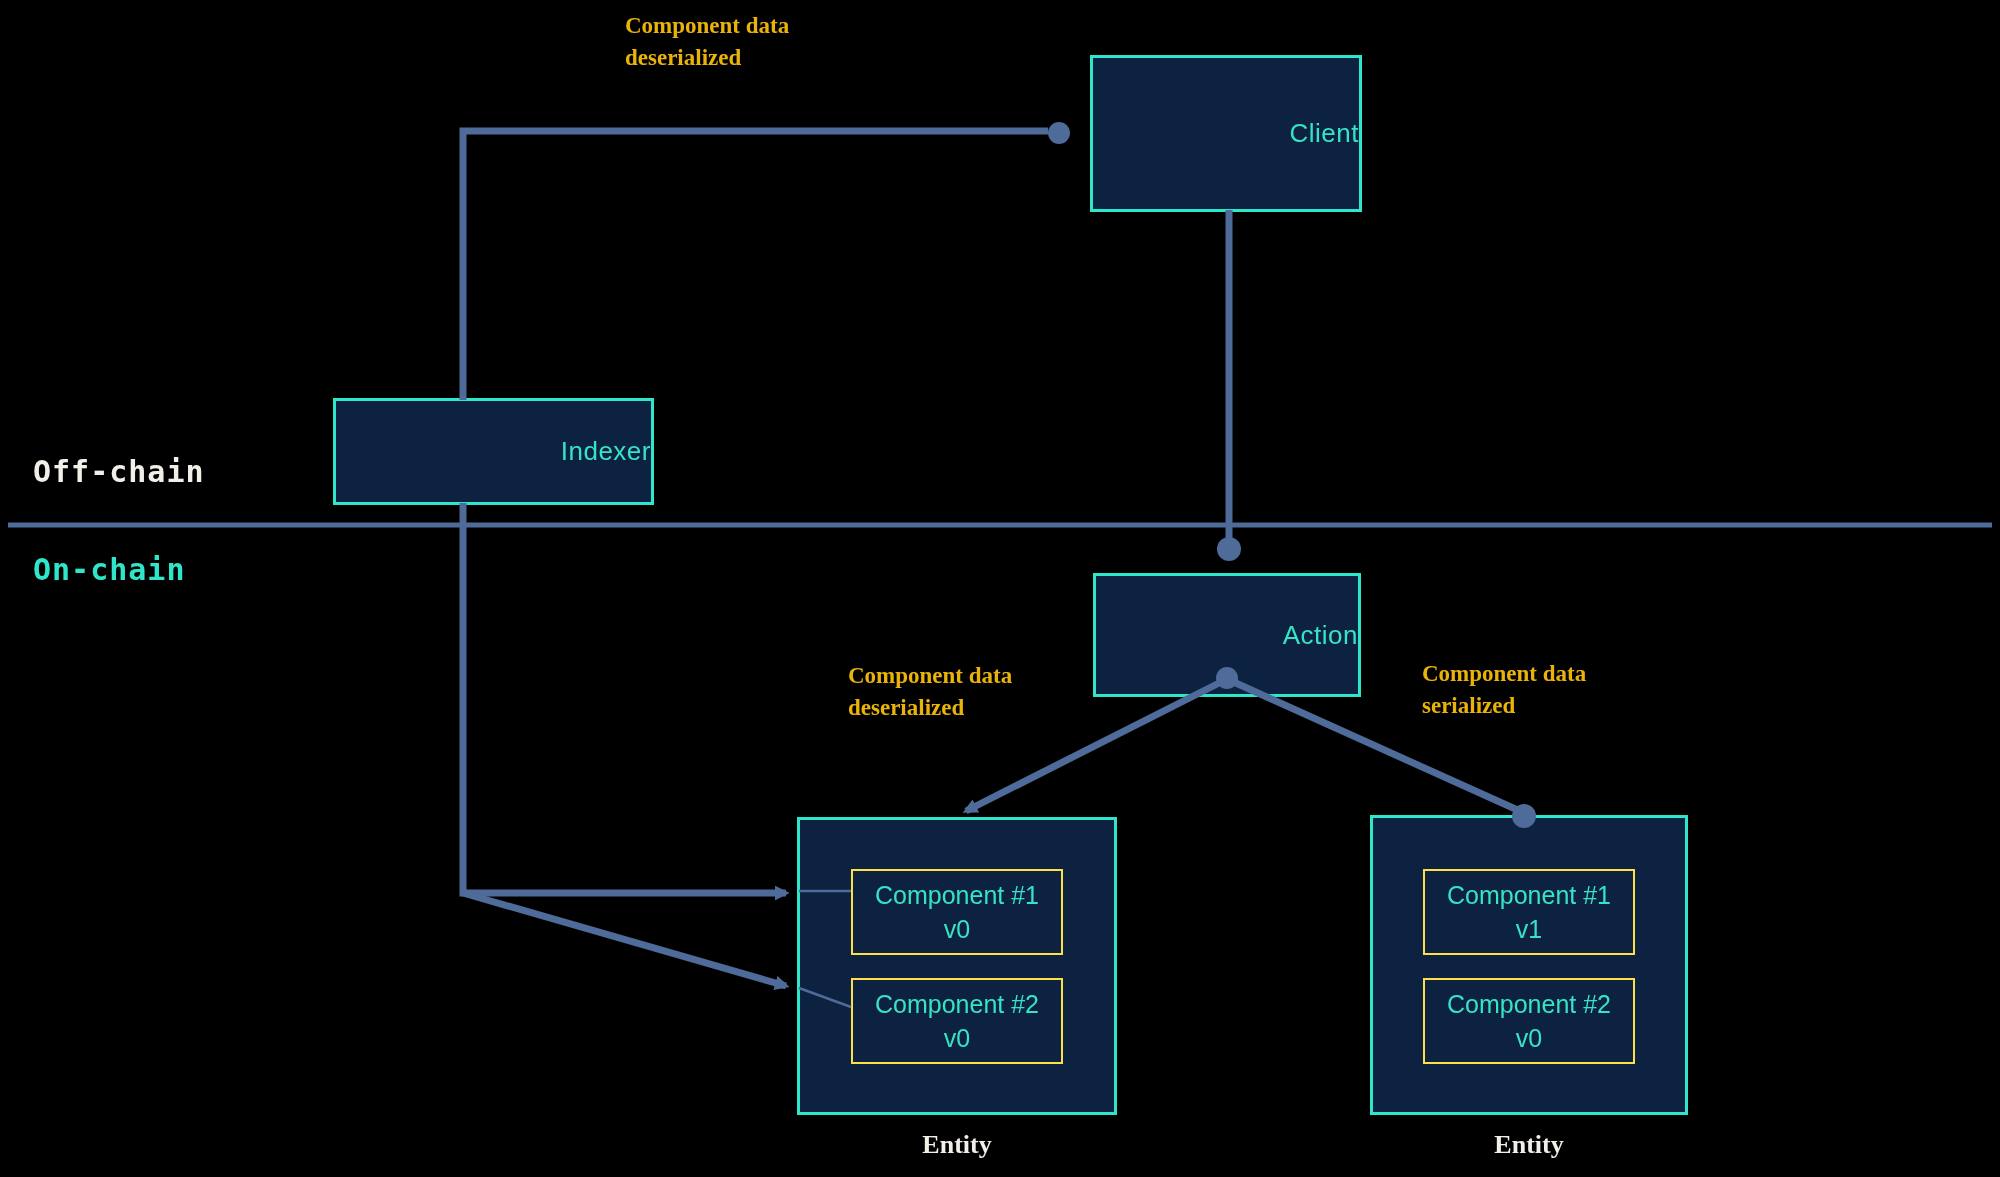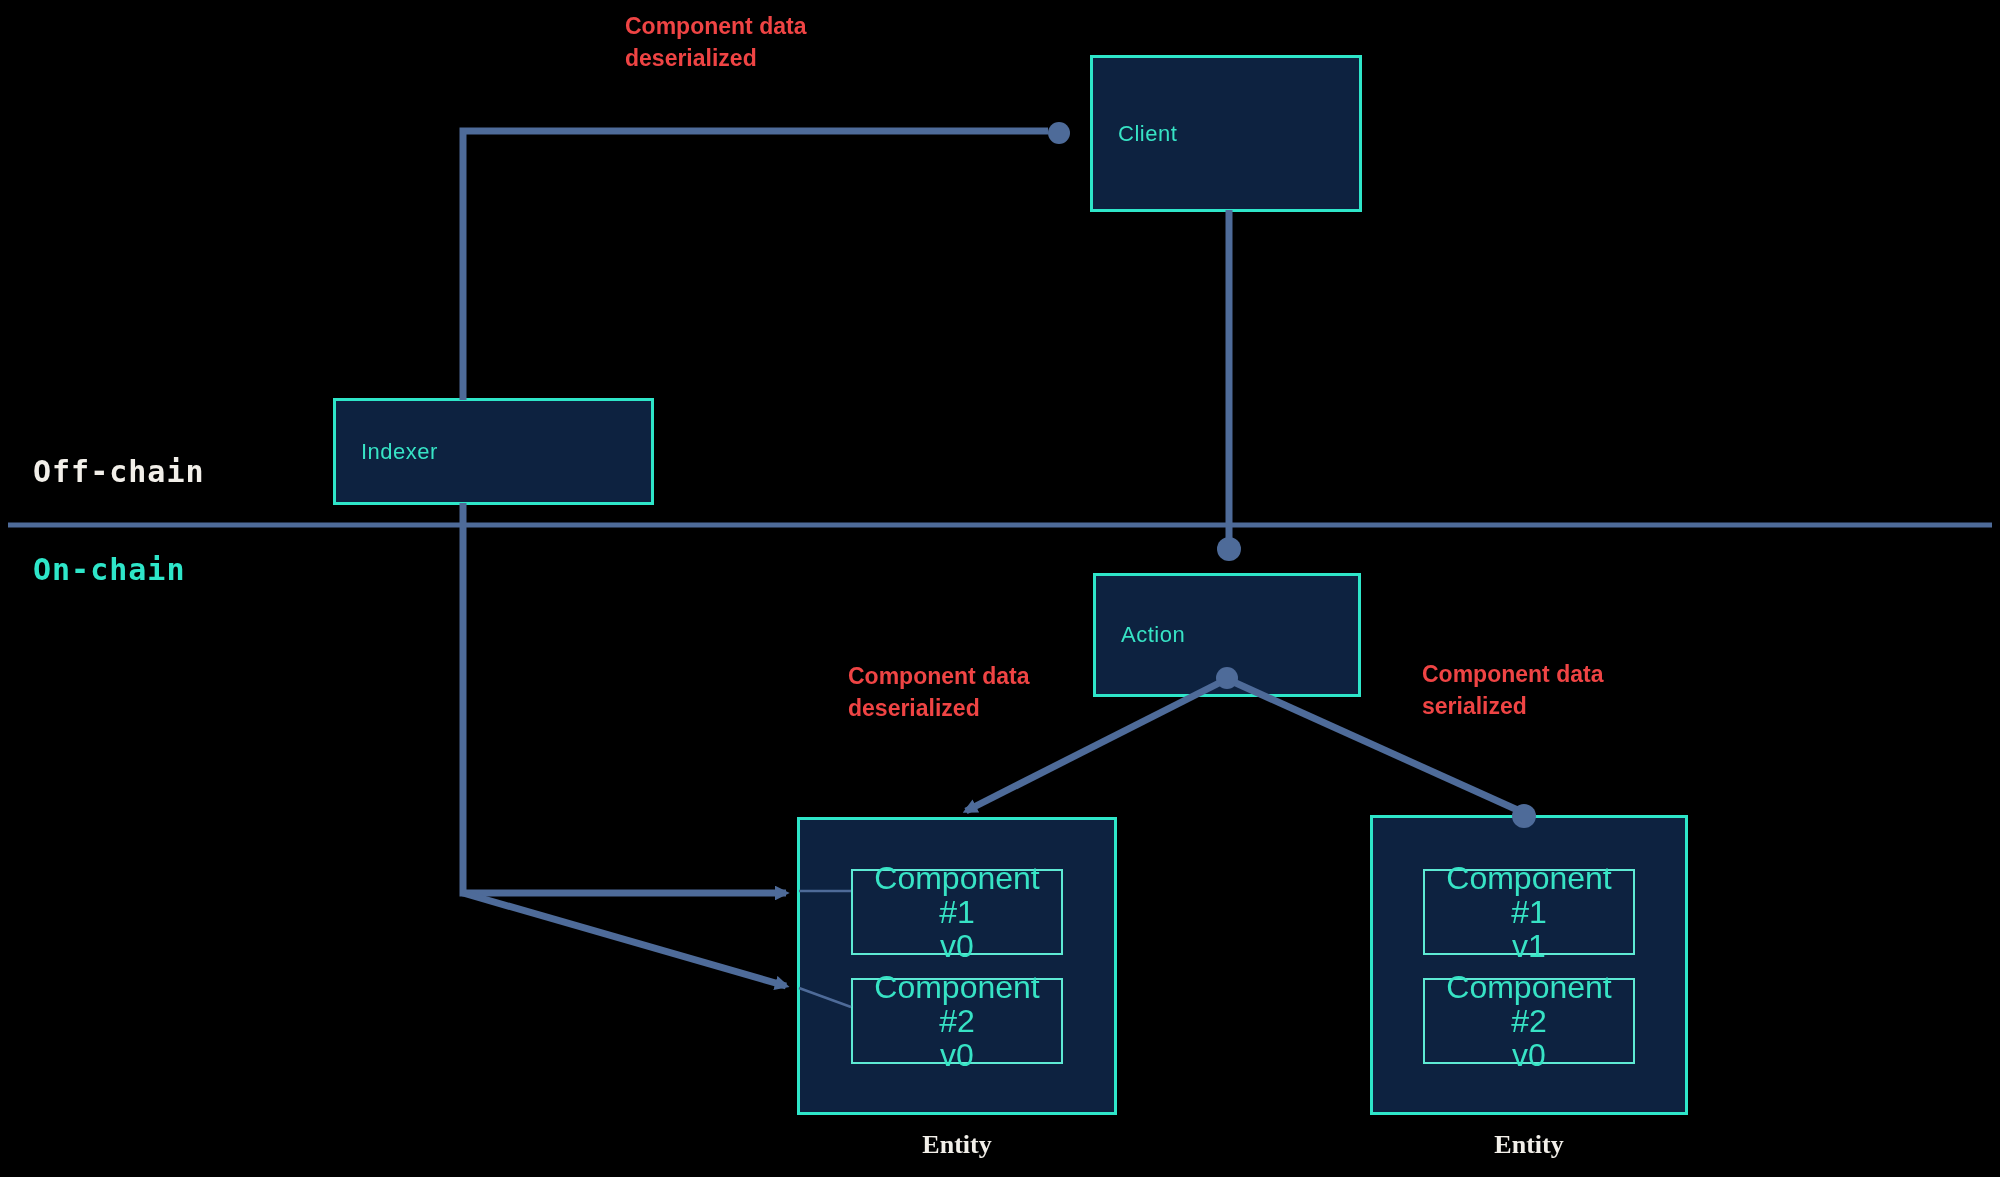--- a/index.html
+++ b/index.html
@@ -6,38 +6,38 @@
   body{
     width:2000px;height:1177px;position:relative;overflow:hidden;
     background:#000000;
     font-family:"Liberation Sans",sans-serif;
   }
   .stage{position:absolute;inset:0;}
   
   .node{
     position:absolute;box-sizing:border-box;
     background:#0d2240;border:3px solid #2ee6c9;
-    display:flex;align-items:center;justify-content:flex-start;
-    color:#37e3c5;font-size:22px;letter-spacing:.5px;padding-left:25px;
+    display:flex;align-items:center;justify-content:flex-end;
+    color:#37e3c5;font-size:26px;letter-spacing:.5px;padding-left:25px;
   }
   .entity{
     position:absolute;box-sizing:border-box;
     background:#0d2240;border:3px solid #2ee6c9;
   }
   .component{
     position:absolute;box-sizing:border-box;
-    border:2px solid #5eead4;background:transparent;
+    border:2px solid #fde047;background:transparent;
     display:flex;flex-direction:column;align-items:center;justify-content:center;
-    color:#37e3c5;font-size:32px;line-height:34px;text-align:center;
+    color:#37e3c5;font-size:25px;line-height:34px;text-align:center;
   }
   
   .edge-label{
     position:absolute;
-    font-family:Liberation Sans, sans-serif;font-weight:700;
-    color:#ef4444;font-size:23px;line-height:32px;white-space:pre;
+    font-family:Liberation Serif, serif;font-weight:700;
+    color:#eab308;font-size:23px;line-height:32px;white-space:pre;
   }
   .region-label{
     position:absolute;
     font-family:"DejaVu Sans Mono",monospace;font-weight:700;
     font-size:30px;color:#f2efe9;letter-spacing:1px;margin-left:20px;
   }
   .region-label.onchain{color:#2ee6c9;}
   .entity-label{
     position:absolute;text-align:center;
     font-family:Liberation Serif, serif;font-weight:700;

